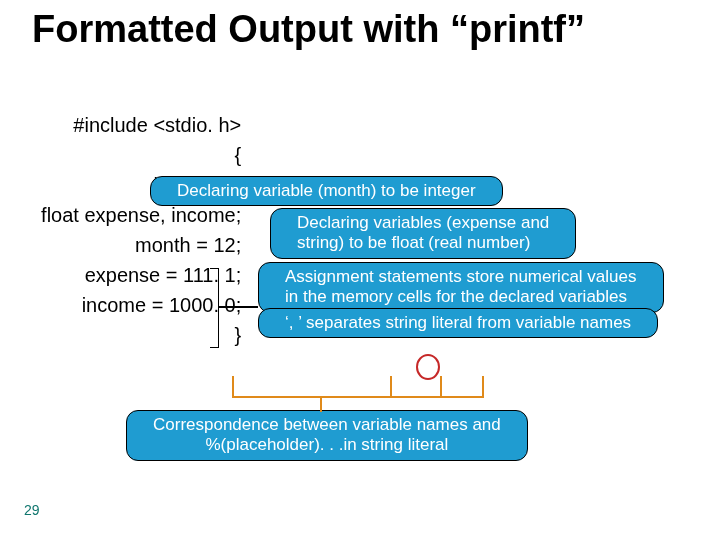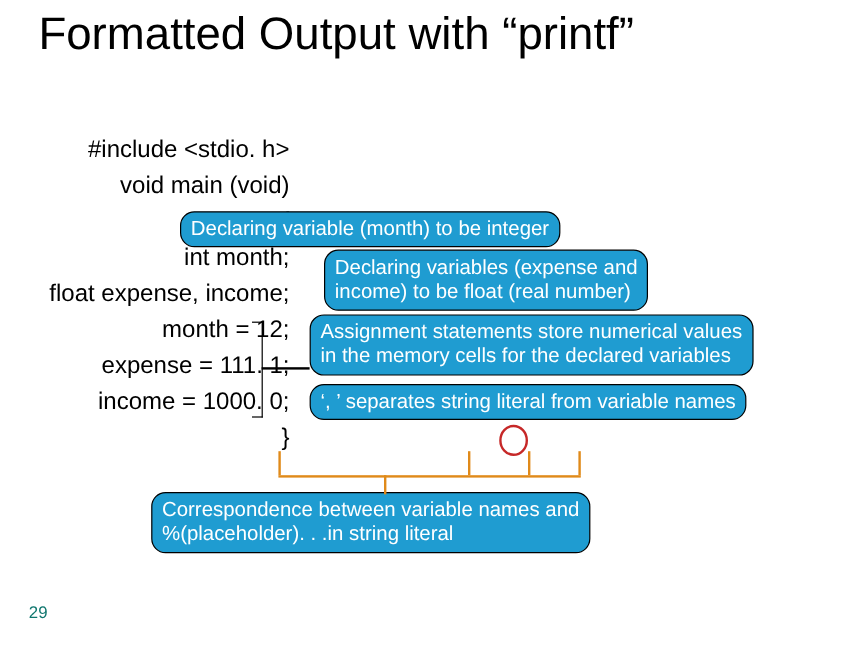--- a/index.html
+++ b/index.html
@@ -17,21 +17,21 @@
     width: 720px;
     height: 540px;
     box-sizing: border-box;
   }
   .title {
     position: absolute;
     top: 8px;
     left: 32px;
     right: 20px;
     font-size: 38px;
-    font-weight: 400;
+    font-weight: 700;
     color: #000;
     letter-spacing: 0px;
   }
   .code-area {
     position: absolute;
     top: 110px;
     left: 30px;
     font-size: 20px;
     color: #000;
     line-height: 30px;
@@ -39,21 +39,21 @@
   }
   .code-line {
     white-space: pre;
     text-align: right;
   }
   .callout {
     position: absolute;
     background: #1F9CD1;
     color: #fff;
     font-size: 17px;
-    padding: 4px 8px;
+    padding: 4px 26px;
     border-radius: 12px;
     border: 1px solid #000;
     line-height: 1.2;
     box-sizing: border-box;
   }
   .page-number {
     position: absolute;
     left: 24px;
     bottom: 22px;
     font-size: 14px;
@@ -87,44 +87,43 @@
 </style>
 </head>
 <body>
 
 <div class="slide">
 
   <div class="title">Formatted Output with “printf”</div>
 
   <div class="code-area">
     <div class="code-line">#include &lt;stdio. h&gt;</div>
-    <div class="code-line">void main (void)</div>
     <div class="code-line">{</div>
     <div class="code-line">  int month;</div>
     <div class="code-line">  float expense, income;</div>
     <div class="code-line">  month = 12;</div>
     <div class="code-line">  expense = 111. 1;</div>
     <div class="code-line">  income = 1000. 0;</div>
     <div class="code-line">}</div>
   </div>
 
   <div class="callout" style="left:150px; top:176px;">Declaring  variable (month) to be integer</div>
 
   <div class="callout" style="left:270px; top:208px; white-space:pre-line;">Declaring  variables (expense and
-income) to be float (real number)</div>
+string) to be float (real number)</div>
 
   <div class="callout" style="left:258px; top:262px; white-space:pre-line;border-radius:12px;">Assignment statements store numerical values
 in the memory cells for the declared variables</div>
 
   <div class="bracket-v" style="left:210px; top:268px; height:78px;"></div>
   <div class="tick" style="left:218px; top:306px; width:40px;"></div>
 
-  <div class="callout" style="left:258px; top:320px;">‘, ’ separates string literal from variable names</div>
+  <div class="callout" style="left:258px; top:308px;">‘, ’ separates string literal from variable names</div>
 
-  <div class="callout" style="left:126px; top:410px; white-space:pre-line;">Correspondence between variable names and
+  <div class="callout" style="left:126px; top:410px; white-space:pre-line;text-align:center;">Correspondence between variable names and
 %(placeholder). . .in string literal</div>
 
   <div class="corr-line" style="left:232px; top:396px; width:252px; height:2px;"></div>
 
   <div class="corr-line-v" style="left:232px; top:376px; height:20px;"></div>
   <div class="corr-line-v" style="left:390px; top:376px; height:20px;"></div>
   <div class="corr-line-v" style="left:440px; top:376px; height:20px;"></div>
   <div class="corr-line-v" style="left:482px; top:376px; height:20px;"></div>
 
   <div class="corr-line-v" style="left:320px; top:396px; height:16px;"></div>

